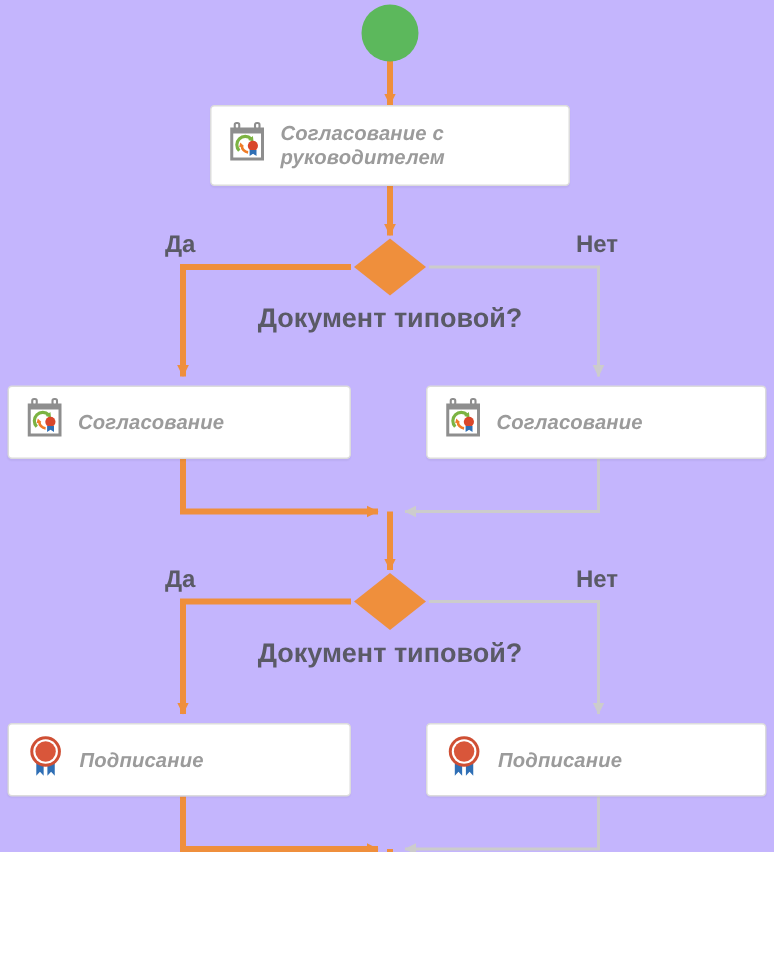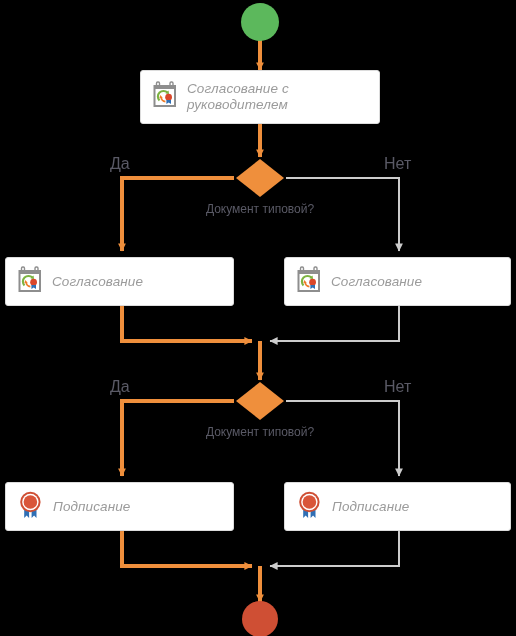--- a/index.html
+++ b/index.html
@@ -1,21 +1,21 @@
 <!DOCTYPE html>
 <html><head>
 <meta charset="utf-8">
 <style>
   html,body{margin:0;padding:0;background:#ffffff;}
   body{
     width:516px;height:636px;
     font-family:"Liberation Sans","DejaVu Sans",sans-serif;
     -webkit-font-smoothing:antialiased;
   }
-  #canvas{position:relative;width:516px;height:636px;overflow:hidden;background:#000000;}
+  #canvas{position:relative;width:516px;height:568px;overflow:hidden;background:#c4b5fd;font-weight:bold;}
   #edges{position:absolute;left:0;top:0;width:516px;height:636px;}
 
   
   .node{position:absolute;box-sizing:border-box;}
 
   .terminator{border-radius:50%;}
 
   .task{
     background:#ffffff;
     border:1px solid #dcdcdc;
@@ -30,21 +30,21 @@
     color:#9b9b9b;
     line-height:16px;
     letter-spacing:.1px;
     white-space:pre-line;
     padding-right:8px;
   }
 
   .gateway{}
   .gw-label{
     position:absolute;
-    font-size:12px;
+    font-size:18px;
     color:#5a5a66;
     text-align:center;
     white-space:nowrap;
   }
   .branch-label{
     position:absolute;
     font-size:16px;
     color:#5a5a66;
     white-space:nowrap;
   }

